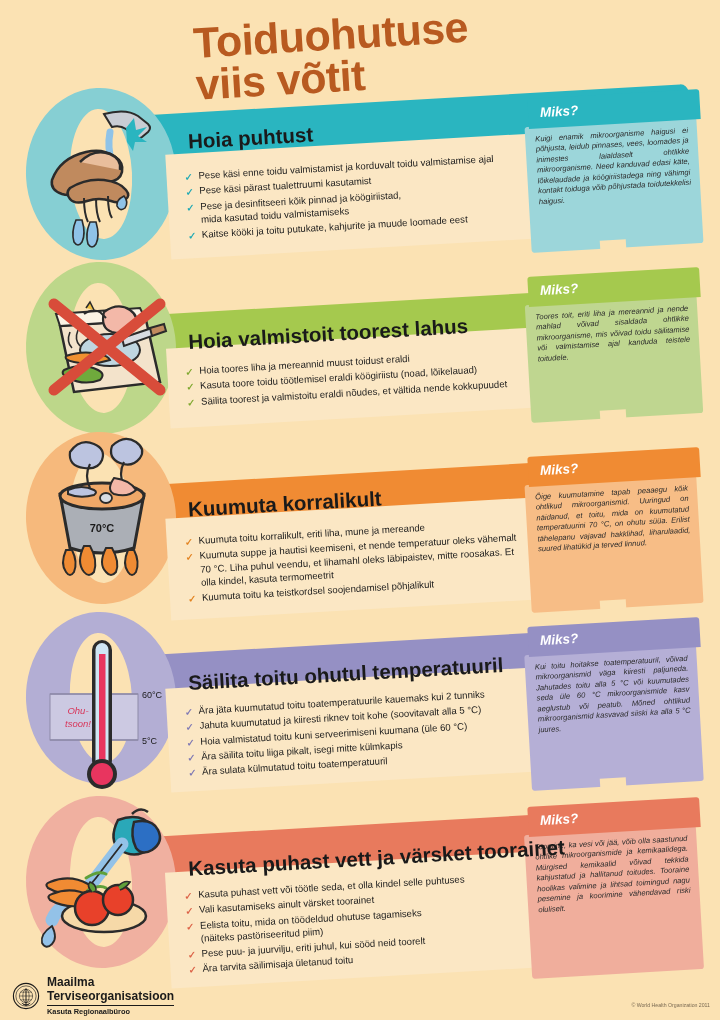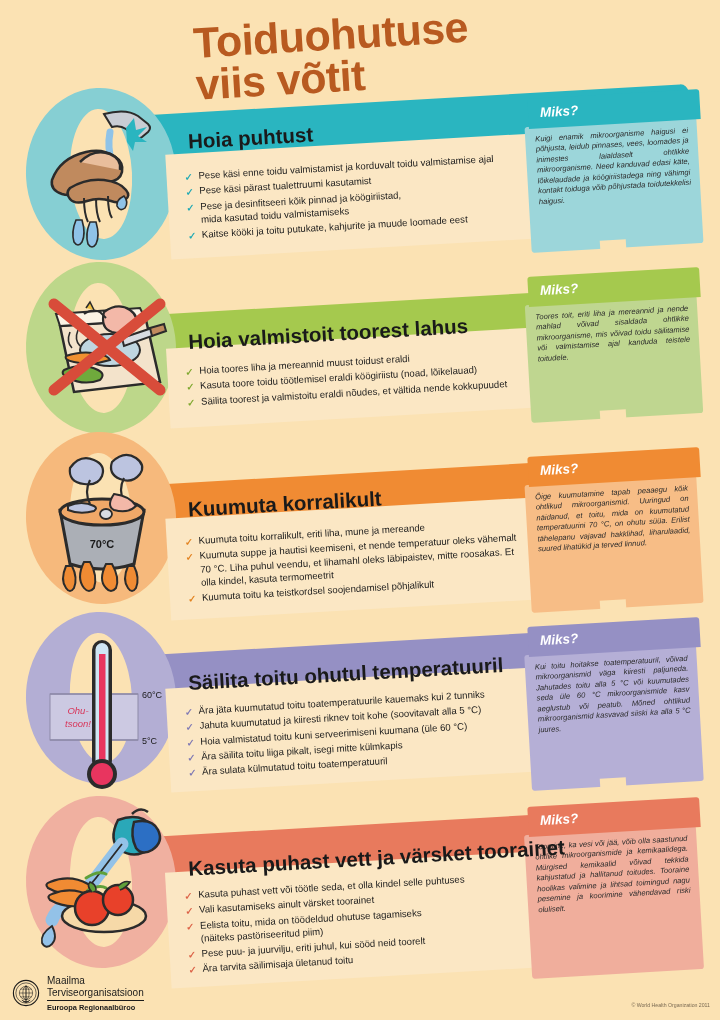--- a/index.html
+++ b/index.html
@@ -93,21 +93,21 @@
     position:absolute; width:26px; height:9px; background:#FBE2B3;
     z-index:6;
   }
 
   
   .footer-logo {
     position:absolute; left:12px; top:975px;
     display:flex; align-items:center; gap:7px; z-index:20;
   }
   .who-mark { width:28px; height:28px; }
-  .who-text { font-size:10px; line-height:1.18; color:#1A1A1A; font-weight:normal; }
+  .who-text { font-size:12px; line-height:1.18; color:#1A1A1A; font-weight:bold; }
   .who-sub {
     font-size:7.4px; font-weight:bold; color:#1A1A1A;
     border-top:1px solid #1A1A1A; padding-top:1.5px; margin-top:1.5px;
   }
   .copyright {
     position:absolute; right:10px; top:1002px;
     font-size:5.2px; color:#7A6A52; z-index:20;
   }
 
   
@@ -194,21 +194,21 @@
     <div class="miks" style="top:300px; background:#BFD690; transform:rotate(-3.3deg); height:118px;">
       <div class="miks-body">Toores toit, eriti liha ja mereannid ja nende mahlad võivad sisaldada ohtlikke mikroorganisme, mis võivad toidu säilitamise või valmistamise ajal kanduda teistele toitudele.</div>
     </div>
     <div class="notch" style="left:600px; top:410px; transform:rotate(-3.3deg);"></div>
   </div>
 
   <div class="section">
     <div class="oval" style="top:432px; background:#F6B97C; transform:rotate(-3deg);">
       <div class="oval-inner"></div>
     </div>
-    <div class="art" style="top:436px;">
+    <div class="art" style="top:420px;">
       <svg viewBox="0 0 152 176">
         <path d="M34 74 q40 -12 84 0 l-10 54 q-32 10 -64 0z" fill="#ABAFB6" stroke="#2b2b2b" stroke-width="3"></path>
         <ellipse cx="76" cy="76" rx="42" ry="13" fill="#F0A868" stroke="#2b2b2b" stroke-width="3"></ellipse>
         <text class="pot-txt" x="76" y="112" text-anchor="middle">70°C</text>
         <path d="M44 32 q10 -14 24 -8 q12 5 8 16 q-4 10 -18 8 q-16 -2 -14 -16z" fill="#BCC4E0" stroke="#2b2b2b" stroke-width="2.2"></path>
         <path d="M86 26 q12 -12 24 -4 q10 7 4 16 q-8 10 -20 5 q-12 -5 -8 -17z" fill="#BCC4E0" stroke="#2b2b2b" stroke-width="2.2"></path>
         <path d="M64 44 q-6 12 0 24 M98 42 q-6 12 0 24" fill="none" stroke="#2b2b2b" stroke-width="2.2"></path>
         <path d="M42 70 q14 -6 26 0 q4 2 0 5 q-14 4 -26 -1z" fill="#BCC4E0" stroke="#2b2b2b" stroke-width="2"></path>
         <path d="M88 58 q16 2 22 12 q-8 8 -22 4 q-8 -4 0 -16z" fill="#F3B8A8" stroke="#2b2b2b" stroke-width="2"></path>
         <ellipse cx="80" cy="78" rx="6" ry="5" fill="#D8DCE2" stroke="#2b2b2b" stroke-width="1.8"></ellipse>
@@ -328,19 +328,19 @@
       <line x1="10.5" y1="20" x2="29.5" y2="20" stroke="#1A1A1A" stroke-width="0.8"></line>
       <line x1="12" y1="14.5" x2="28" y2="14.5" stroke="#1A1A1A" stroke-width="0.7"></line>
       <line x1="12" y1="25.5" x2="28" y2="25.5" stroke="#1A1A1A" stroke-width="0.7"></line>
       <line x1="20" y1="9" x2="20" y2="34" stroke="#1A1A1A" stroke-width="1.4"></line>
       <path d="M14 30 q6 5 12 0" fill="none" stroke="#1A1A1A" stroke-width="1.2"></path>
       <path d="M16 32 q4 3 8 0" fill="none" stroke="#1A1A1A" stroke-width="1"></path>
     </svg>
     <div>
       <div class="who-text">Maailma</div>
       <div class="who-text">Terviseorganisatsioon</div>
-      <div class="who-sub">Euroopa Regionaalbüroo</div>
+      <div class="who-sub">Kasuta Regionaalbüroo</div>
     </div>
   </div>
 
   <div class="copyright">© World Health Organization 2011</div>
 
 </div>
 
 </body></html>

